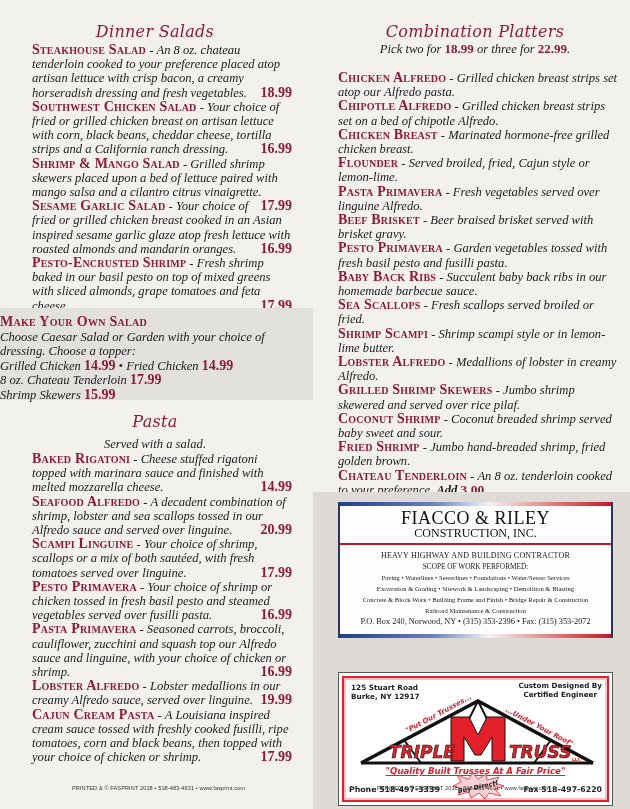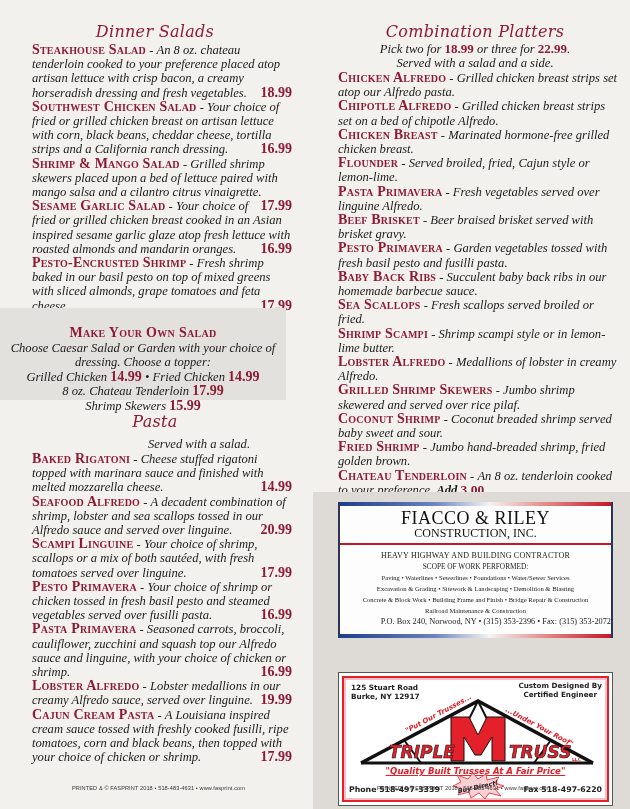--- a/index.html
+++ b/index.html
@@ -38,36 +38,36 @@
     font-weight: bold;
     font-style: normal;
     font-size: 14px;
     float: right;
   }
   .salads-title { position: absolute; left: 0; width: 310px; top: 18px; }
   .salads-list { position: absolute; left: 32px; top: 43px; width: 260px; }
   .salads-list .item { margin-bottom: 0; }
 
   .mys-box {
-    position: absolute; left: 0; top: 308px; width: 286px; height: 92px;
+    position: absolute; left: 0; top: 308px; width: 313px; height: 92px;
     background: #e3e1de;
-    text-align: center;
-    padding-top: 18px;
+    text-align: left;
+    padding-top: 7px;
     font-size: 12.6px; line-height: 14.5px; font-style: italic;
   }
   .mys-box .heading {
     color: #8e1b34; font-weight: bold; font-style: normal;
     font-variant: small-caps; font-size: 14px; letter-spacing: 0.3px;
   }
   .mys-box .p { color: #8e1b34; font-weight: bold; font-style: normal; font-size: 14px; }
 
   .pasta-title { position: absolute; left: 0; width: 310px; top: 408px; }
   .pasta-sub {
     position: absolute; left: 0; width: 310px; top: 437px;
-    text-align: center; font-style: italic; font-size: 12.6px; margin-left: 44px;
+    text-align: center; font-style: italic; font-size: 12.6px;
   }
   .pasta-list { position: absolute; left: 32px; top: 452px; width: 260px; }
 
   .footer-left, .footer-right {
     position: absolute; top: 785px;
     font-family: "Liberation Sans", "DejaVu Sans", sans-serif;
     font-size: 5.6px; color: #333; letter-spacing: 0.1px;
   }
   .footer-left { left: 72px; }
   .footer-right { left: 377px; }
@@ -100,21 +100,21 @@
     height: 4px;
     background: linear-gradient(90deg, #1f3e8c 0%, #6b83c1 35%, #f4f4f4 55%, #e58d8d 75%, #c4172b 100%);
   }
   .ad1 .bar-bot { position: absolute; bottom: 0; left: 0; right: 0; }
   .ad1 .company { font-size: 18px; line-height: 18px; margin-top: 3px; letter-spacing: 0.5px; color: #111; }
   .ad1 .company-sub { font-size: 12px; line-height: 13px; color: #111; }
   .ad1 .redline { height: 2px; background: #c4172b; margin: 3px 0 5px 0; }
   .ad1 .line1 { font-size: 8px; line-height: 11px; letter-spacing: 0.2px; }
   .ad1 .line2 { font-size: 7.3px; line-height: 11px; }
   .ad1 .svc { font-size: 6.6px; line-height: 11px; }
-  .ad1 .contact { font-size: 8.3px; line-height: 12px; text-align: right; }
+  .ad1 .contact { font-size: 8.3px; line-height: 12px; }
 
   .ad2 {
     position: absolute; left: 338px; top: 648px; width: 275px; height: 134px;
     background: #ffffff;
     border: 1px solid #555;
     font-family: "DejaVu Sans", "Liberation Sans", sans-serif;
     margin-top: 24px;
   }
   .ad2 .inner-border {
     position: absolute; left: 3px; top: 3px; right: 3px; bottom: 3px;
@@ -229,21 +229,20 @@
     </div>
   </div>
 
   <div class="footer-left">PRINTED &amp; © FASPRINT 2018 • 518-483-4631  •  www.fasprint.com</div>
 
   <div class="script-title combo-title">Combination Platters</div>
   <div class="combo-intro">
     <div>
       <span>Pick two for </span><span class="p">18.99</span><span> or three for </span><span class="p">22.99</span><span>.</span>
     </div>
-    <div>Served with a salad and a side.</div>
   </div>
 
   <div class="combo-list">
     <div class="item"><span class="name">Chicken Alfredo</span><span class="dash"> - </span><span class="desc">Grilled chicken breast strips set atop our Alfredo pasta.</span></div>
     <div class="item"><span class="name">Chipotle Alfredo</span><span class="dash"> - </span><span class="desc">Grilled chicken breast strips set on a bed of chipotle Alfredo.</span></div>
     <div class="item"><span class="name">Chicken Breast</span><span class="dash"> - </span><span class="desc">Marinated hormone-free grilled chicken breast.</span></div>
     <div class="item"><span class="name">Flounder</span><span class="dash"> - </span><span class="desc">Served broiled, fried, Cajun style or lemon-lime.</span></div>
     <div class="item"><span class="name">Pasta Primavera</span><span class="dash"> - </span><span class="desc">Fresh vegetables served over linguine Alfredo.</span></div>
     <div class="item"><span class="name">Beef Brisket</span><span class="dash"> - </span><span class="desc">Beer braised brisket served with brisket gravy.</span></div>
     <div class="item"><span class="name">Pesto Primavera</span><span class="dash"> - </span><span class="desc">Garden vegetables tossed with fresh basil pesto and fusilli pasta.</span></div>

